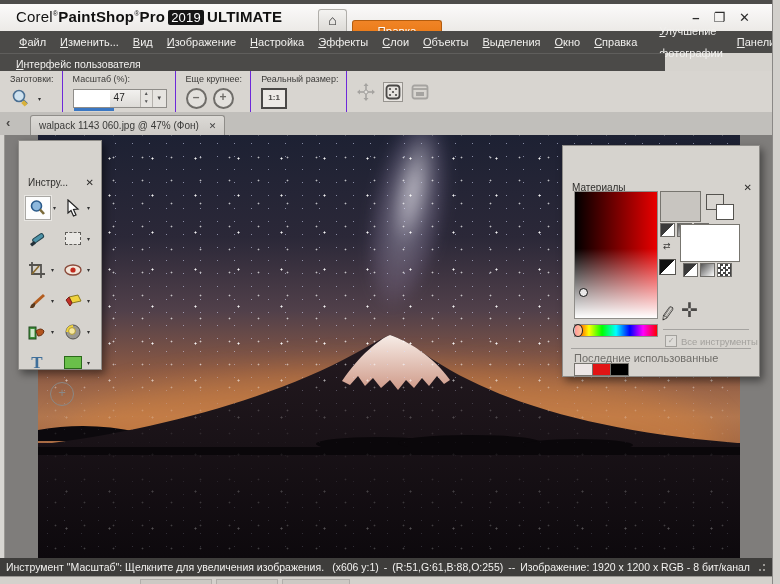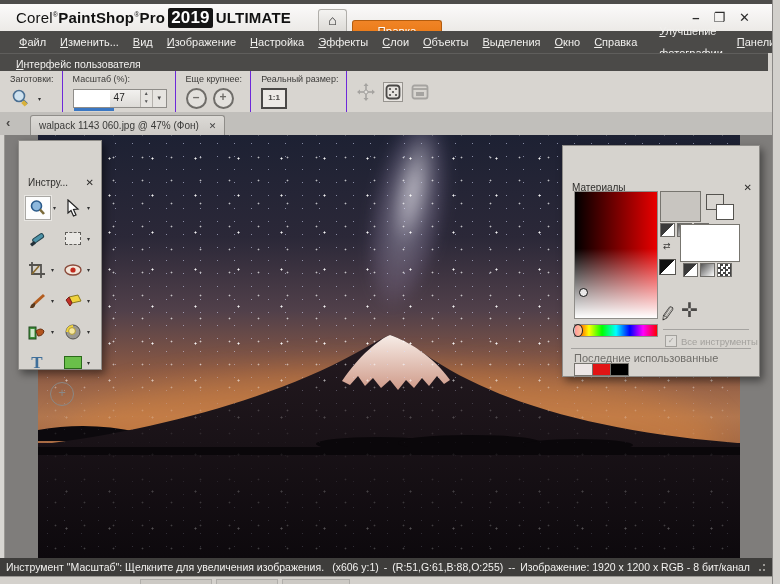--- a/index.html
+++ b/index.html
@@ -6,32 +6,32 @@
   .screen{position:relative;width:780px;height:584px;overflow:hidden;background:#c9c7c3;}
   .win{position:absolute;left:0;top:0;width:772px;height:584px;background:#d6d3ce;}
   .right-margin{position:absolute;left:772px;top:0;width:8px;height:584px;background:#d2d0cc;border-left:1px solid #8a8886;}
   .topstrip{position:absolute;left:0;top:0;width:772px;height:4px;background:#4e4d4b;}
 
   
   .titlebar{position:absolute;left:0;top:4px;width:772px;height:27px;background:linear-gradient(#fbfafa,#eceae7);border-bottom:1px solid #b9b6b1;}
   .brand{position:absolute;left:16px;top:4px;font-size:15px;color:#111;letter-spacing:.2px;white-space:nowrap;}
   .brand .b{font-weight:bold;}
   .brand sup{font-size:7px;}
-  .badge2019{display:inline-block;background:#151515;color:#fff;font-weight:bold;font-size:17px;padding:0 3px;border-radius:2px;margin:0 3px;}
+  .badge2019{display:inline-block;background:#151515;color:#fff;font-weight:normal;font-size:13px;padding:0 3px;border-radius:2px;margin:0 3px;}
   .home-tab{position:absolute;left:318px;top:5px;width:27px;height:22px;background:linear-gradient(#f4f3f1,#dcdad6);border:1px solid #b0aeaa;border-bottom:none;border-radius:3px 3px 0 0;text-align:center;line-height:21px;font-size:14px;color:#222;}
   .edit-tab{position:absolute;left:352px;top:16px;width:88px;height:22px;background:linear-gradient(#f08426,#e5740f);border:1px solid #b35c0e;border-bottom:none;border-radius:3px 3px 0 0;text-align:center;line-height:21px;font-size:11.5px;color:#fff;text-shadow:0 1px 1px #9c500c;}
   .win-controls{position:absolute;right:22px;top:6px;display:flex;gap:14px;color:#2c2c2c;font-size:13px;font-weight:bold;}
   .win-controls span{cursor:default;line-height:16px;}
 
   
   .menubar{position:absolute;left:0;top:31px;width:772px;height:22px;background:#4b4a48;display:flex;align-items:center;padding-left:12px;box-sizing:border-box;}
   .menu-item{display:inline-block;color:#f1f0ee;font-size:11px;padding:0 7px;line-height:22px;}
   .menu-item::first-letter{text-decoration:underline;}
   .menu-sep{width:1px;height:14px;background:#6e6d6b;margin:0 4px;}
-  .uibar{position:absolute;left:0;top:53px;width:768px;height:18px;background:#4b4a48;border-top:1px solid #5f5e5c;}
+  .uibar{position:absolute;left:0;top:53px;width:665px;height:18px;background:#4b4a48;border-top:1px solid #5f5e5c;}
   .uibar .lbl{display:inline-block;color:#f1f0ee;font-size:10.5px;line-height:18px;margin-left:16px;}
   .uibar .lbl::first-letter{text-decoration:underline;}
 
   
   .toolbar{position:absolute;left:0;top:71px;width:772px;height:41px;background:#d8d5d0;border-bottom:1px solid #a9a7a3;display:flex;}
   .tgroup{padding:3px 8px 0 10px;position:relative;}
   .tgroup + .tgroup{border-left:1px solid #6d28d9;}
   .tlabel{font-size:9px;color:#3c3b39;white-space:nowrap;margin-bottom:2px;}
   .tctrls{display:flex;align-items:center;gap:6px;height:24px;}
   .spinwrap{display:flex;align-items:stretch;position:relative;background:#fff;border:1px solid #8f8d89;height:17px;padding-left:36px;}

